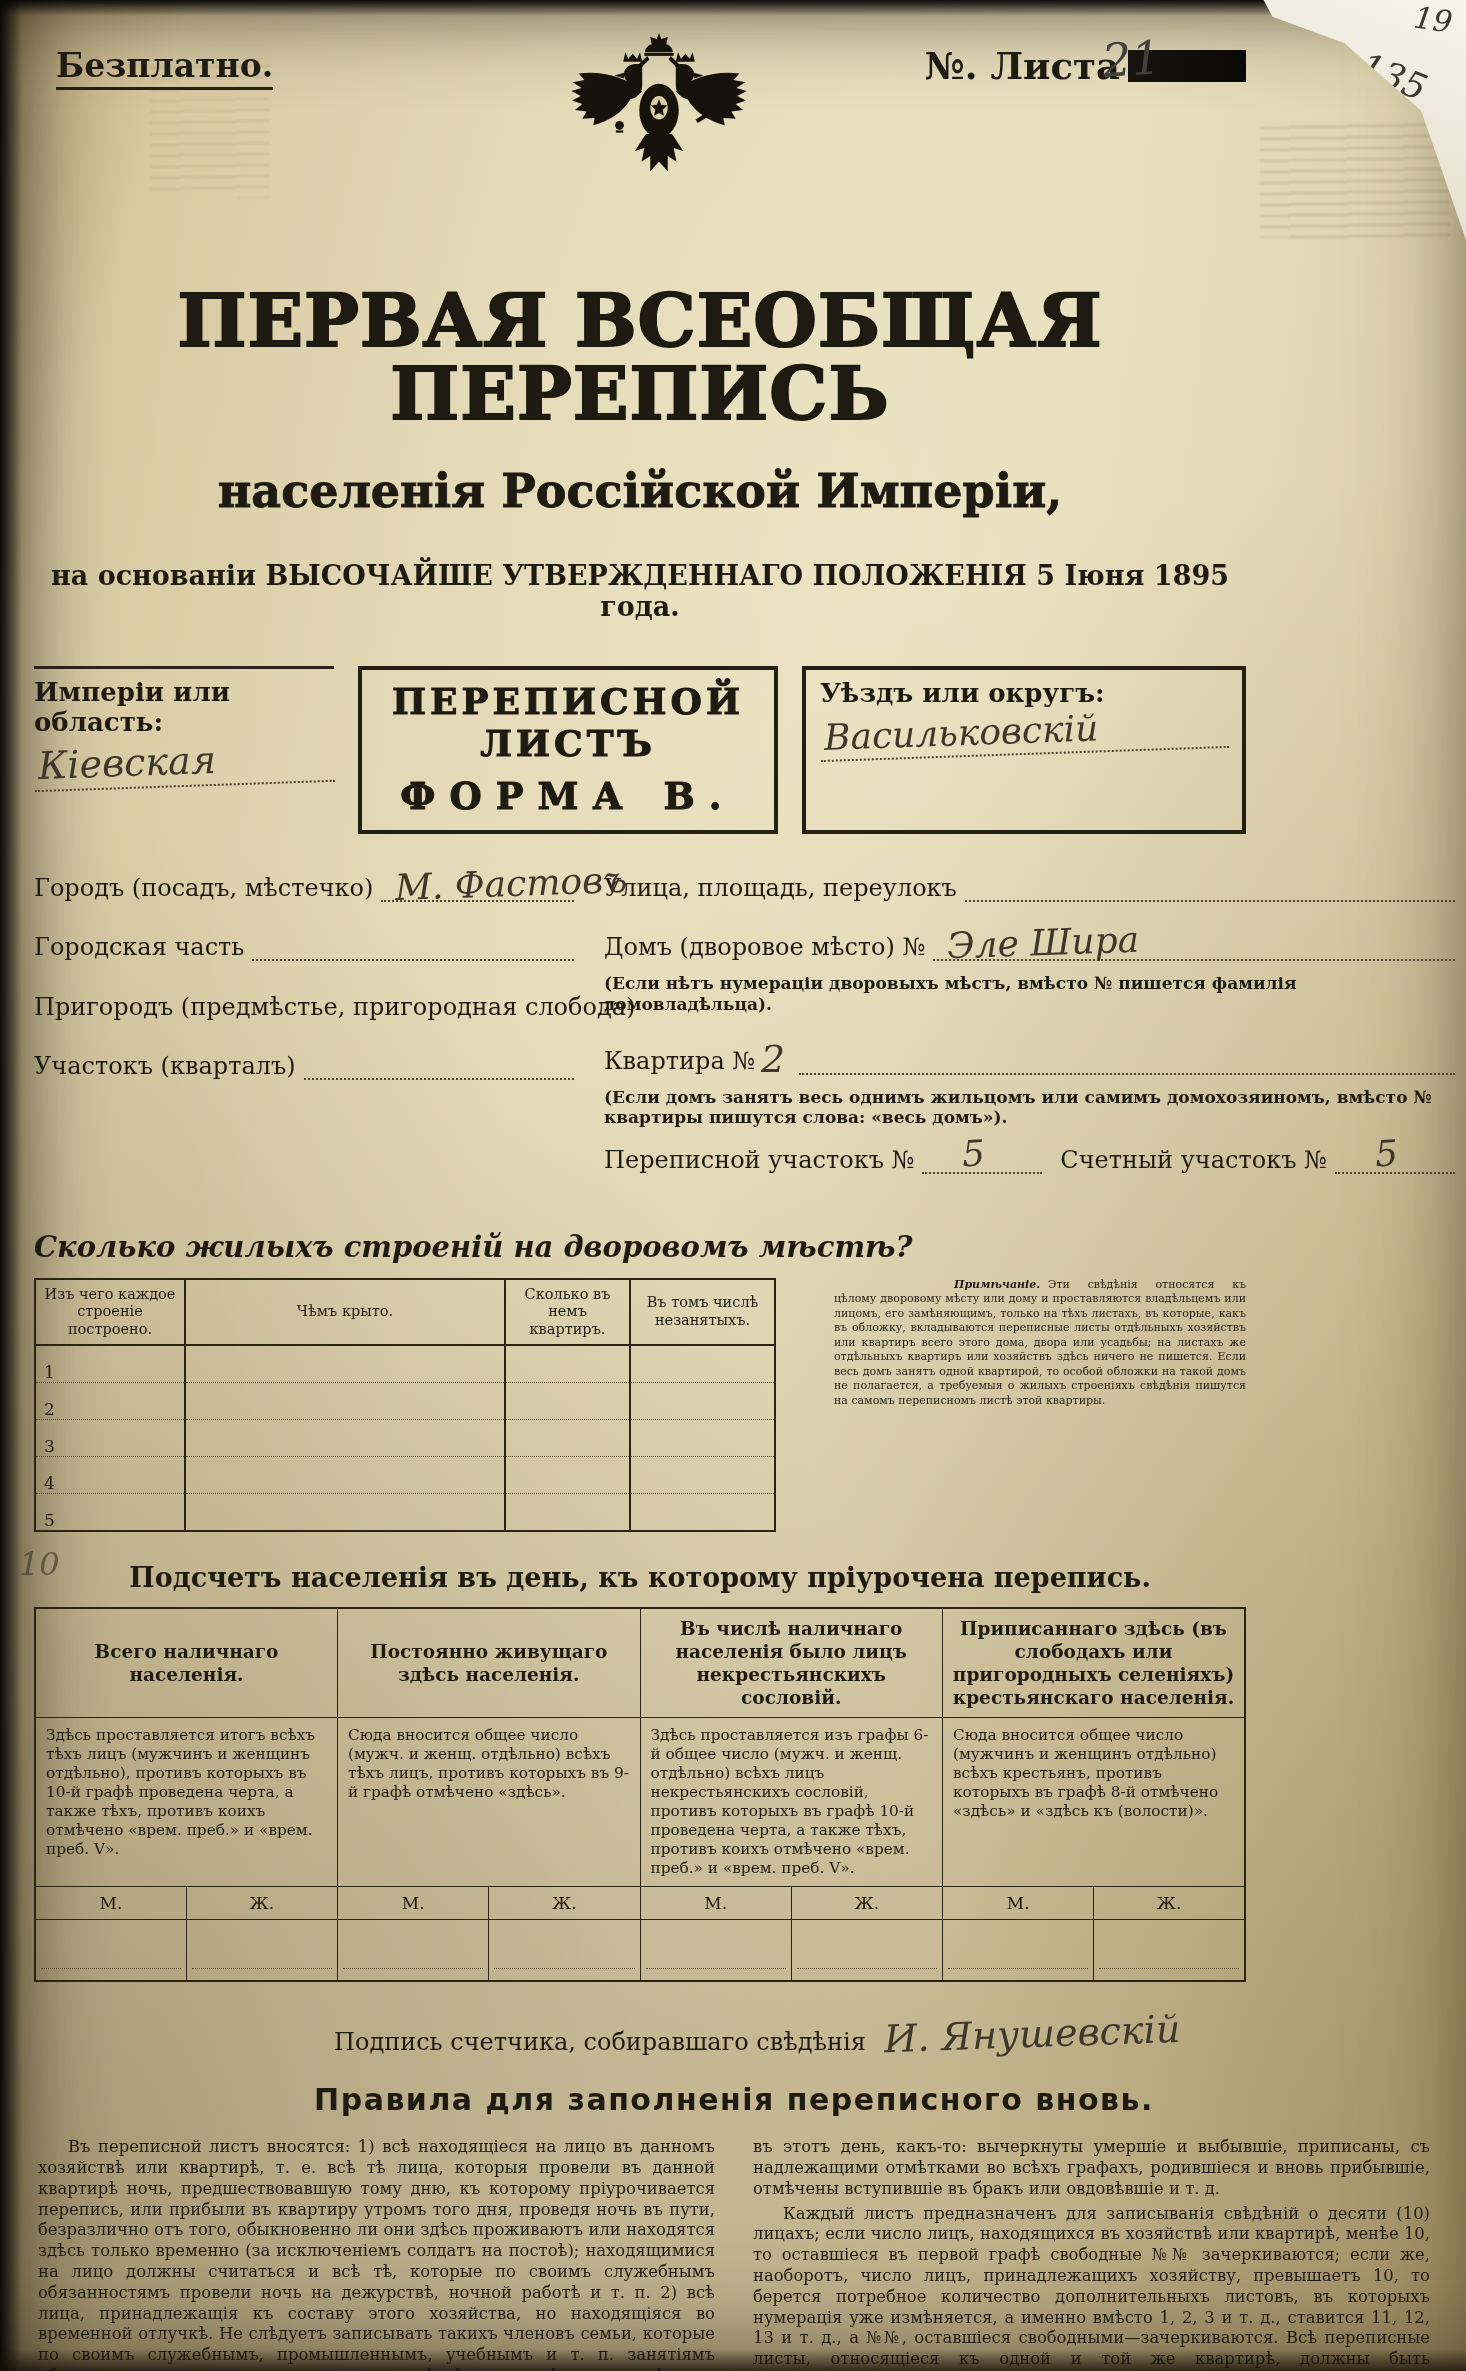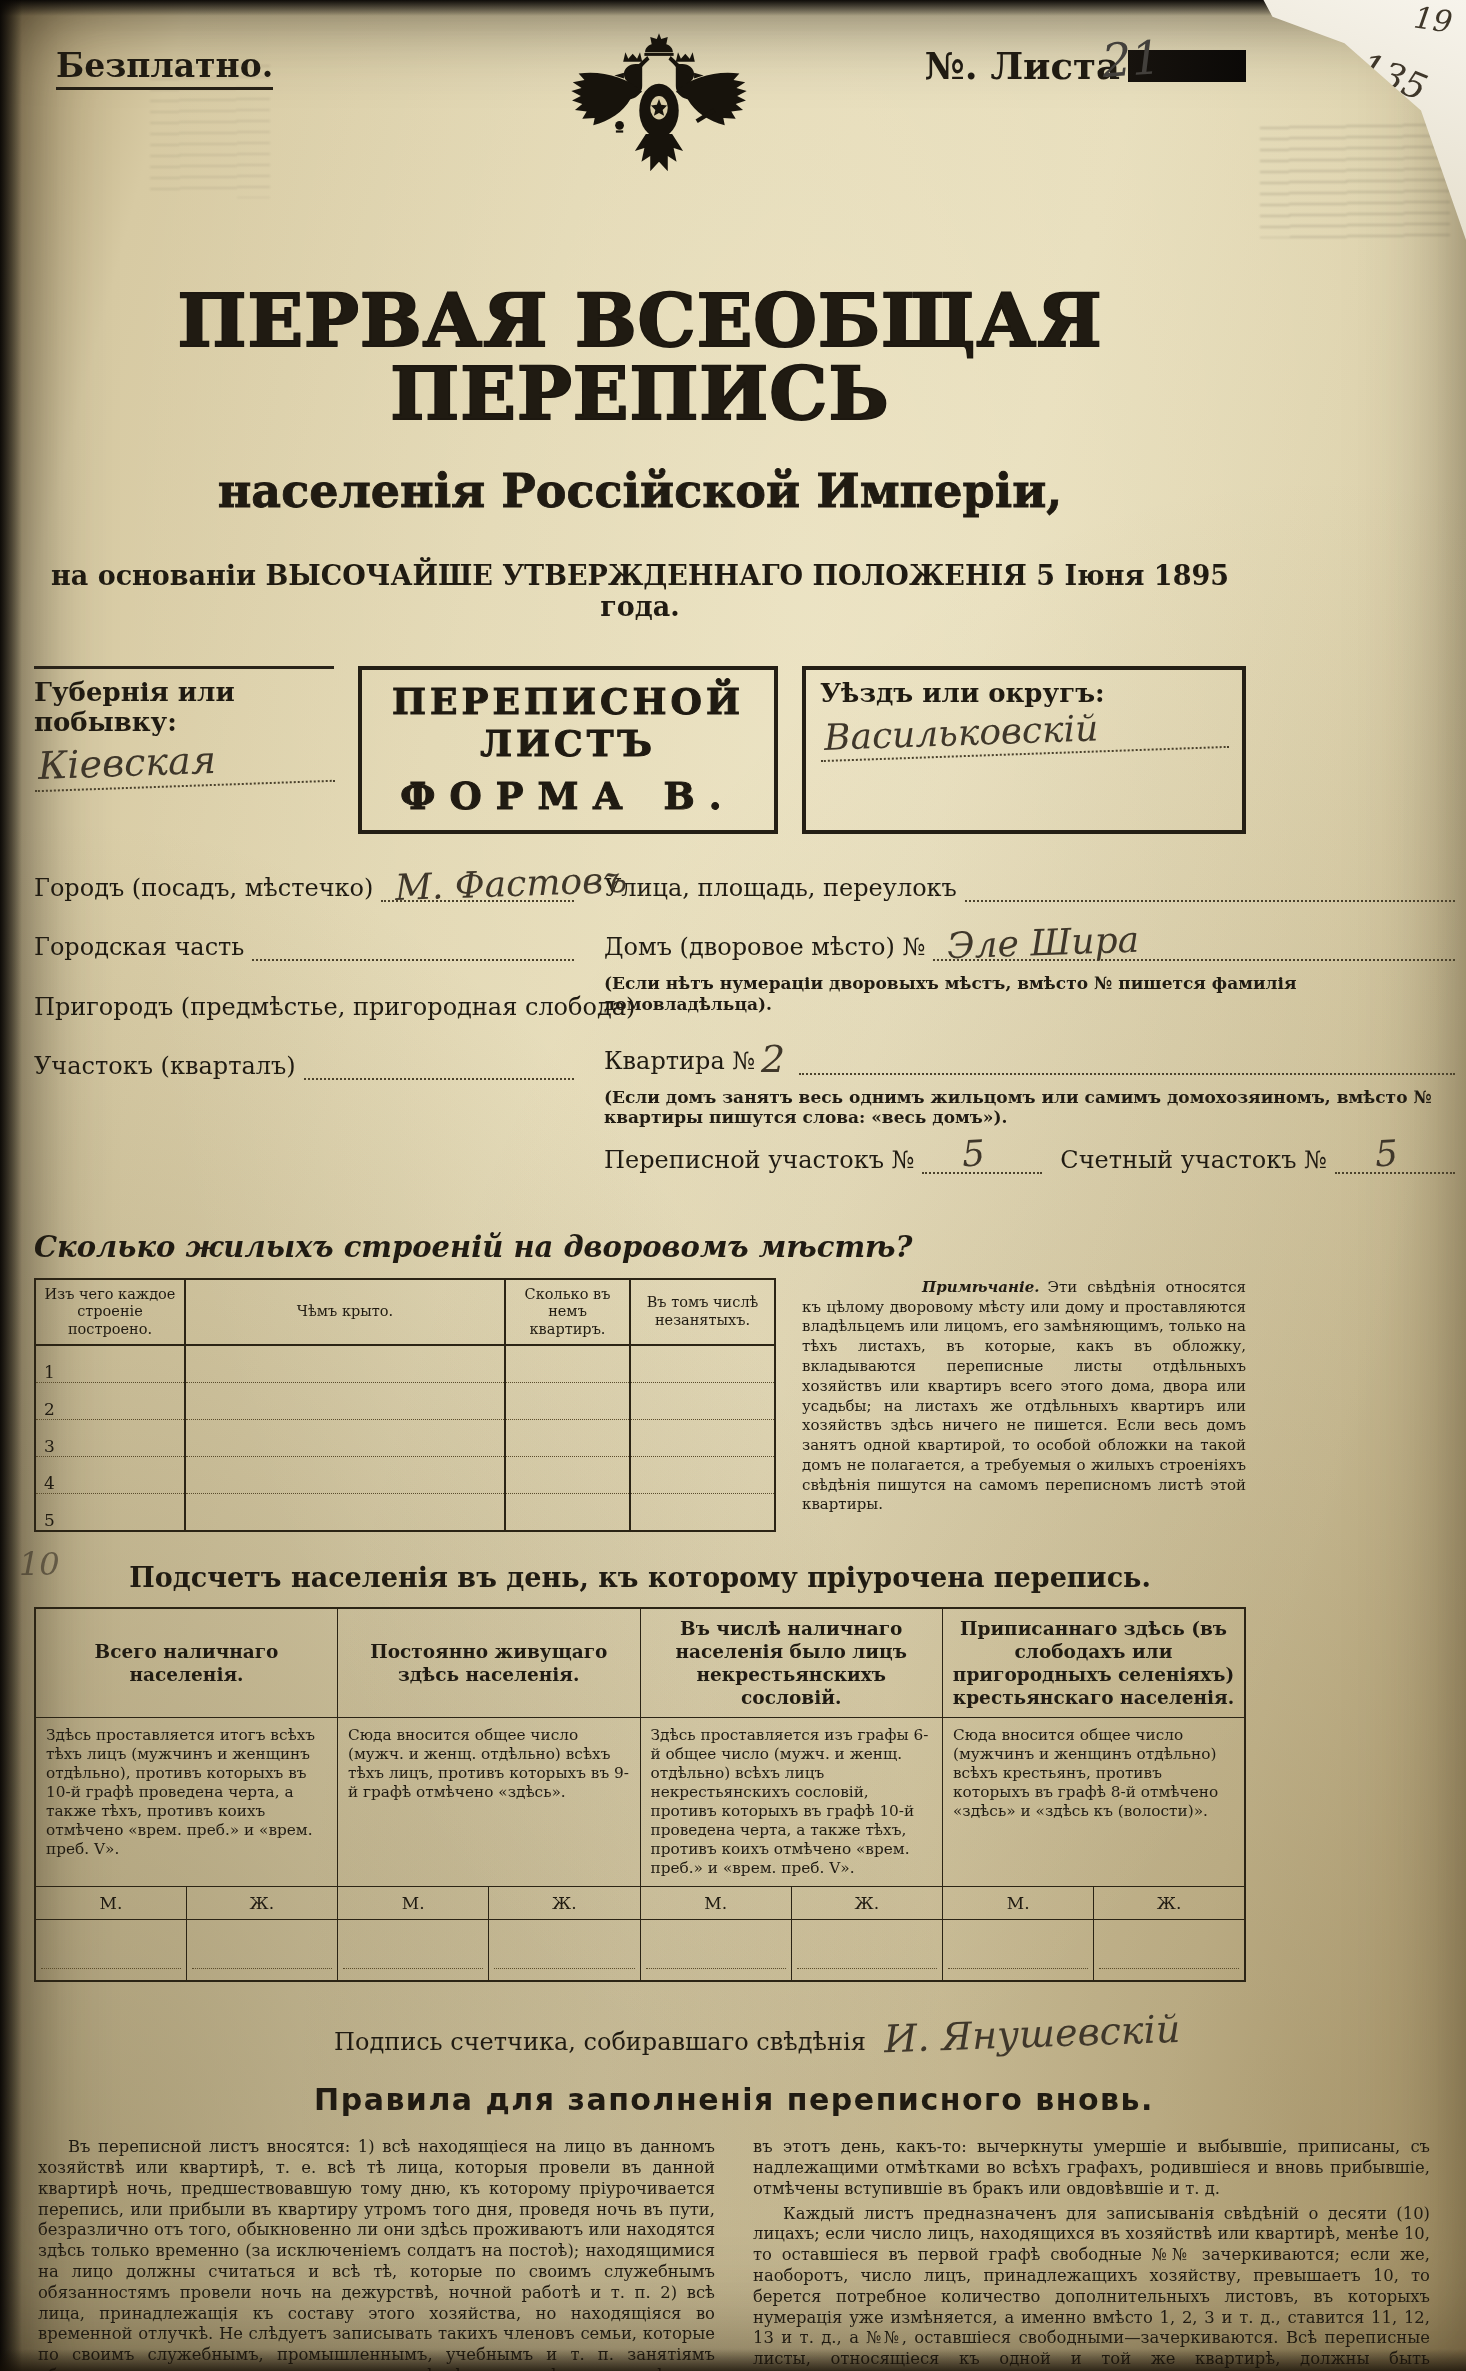--- a/index.html
+++ b/index.html
@@ -70,21 +70,21 @@
 
   
   .bld-title{margin-top:26px;font-size:29px;font-weight:700;font-style:italic;}
   .bld-row{display:flex;gap:26px;margin-top:14px;}
   table{border-collapse:collapse;}
   .bld-table{width:740px;border:2.5px solid #2b2415;table-layout:fixed;align-self:flex-start;}
   .bld-table th{font-size:14.5px;font-weight:400;line-height:1.2;padding:6px 4px;border-bottom:2px solid #2b2415;border-left:2px solid #2b2415;vertical-align:middle;text-align:center;}
   .bld-table th:first-child{border-left:none;}
   .bld-table td{height:36px;border-left:2px solid #2b2415;border-bottom:1.6px dotted #5a4c2c;vertical-align:bottom;padding:0 8px;font-size:17px;}
   .bld-table td:first-child{border-left:none;}
-  .note-block{flex:1;font-size:15px;line-height:1.32;text-align:justify;}
+  .note-block{flex:1;font-size:11px;line-height:1.32;text-align:justify;margin-left:32px;}
   .note-label{font-weight:700;font-style:italic;margin-right:8px;}
   .note-indent{display:inline-block;width:120px;}
 
   
   .pop-title{margin-top:30px;text-align:center;font-size:27px;font-weight:700;}
   .pop-table{width:1212px;margin-top:14px;border:2.5px solid #2b2415;table-layout:fixed;}
   .pop-table th,.pop-table td{border:1.7px solid #2b2415;}
   .pop-head{font-size:18.5px;font-weight:700;text-align:center;line-height:1.25;padding:8px 8px;vertical-align:middle;}
   .pop-desc{font-size:15.3px;font-weight:400;line-height:1.24;padding:8px 10px;vertical-align:top;text-align:left;}
   .mf{font-size:17px;text-align:center;height:30px;font-weight:400;}
@@ -154,21 +154,21 @@
         <span>№. Листа</span><span class="blot"><span class="hw sheetno-value">21</span></span>
       </div>
     </div>
 
     <div class="main-title">ПЕРВАЯ ВСЕОБЩАЯ ПЕРЕПИСЬ</div>
     <div class="sub-title">населенія Россійской Имперіи,</div>
     <div class="basis-line">на основаніи ВЫСОЧАЙШЕ УТВЕРЖДЕННАГО ПОЛОЖЕНІЯ 5 Іюня 1895 года.</div>
 
     <div class="hdr-row">
       <div class="hdr-left">
-        <span class="hdr-label">Губернія или побывку:</span>
+        <span class="hdr-label">Имперіи или область:</span>
         <span class="hdr-hw hw">Кіевская</span>
       </div>
       <div class="hdr-center">
         <div class="form-line1">ПЕРЕПИСНОЙ ЛИСТЪ</div>
         <div class="form-line2">ФОРМА В.</div>
       </div>
       <div class="hdr-right">
         <span class="hdr-label">Уѣздъ или округъ:</span>
         <span class="hdr-hw hw">Васильковскій</span>
       </div>

